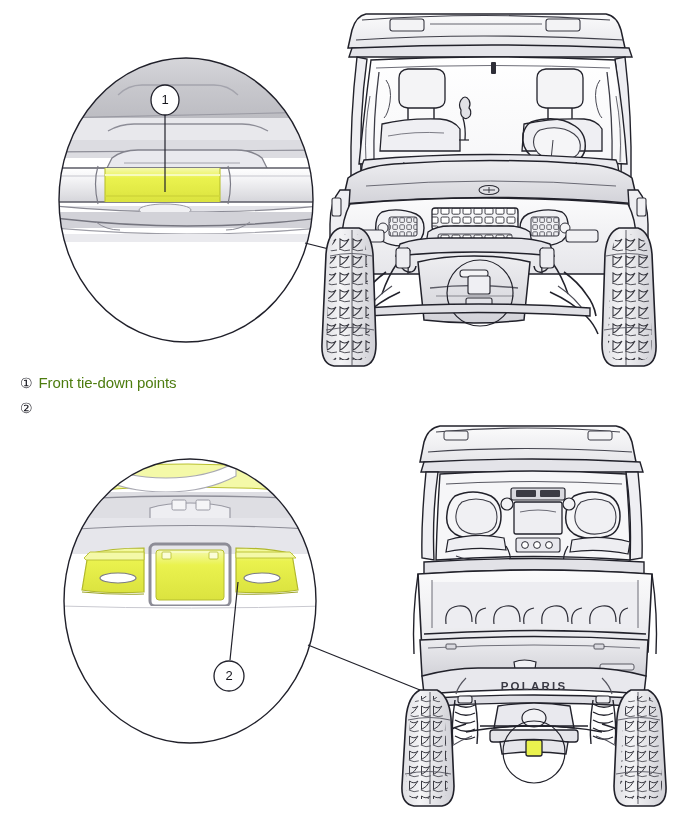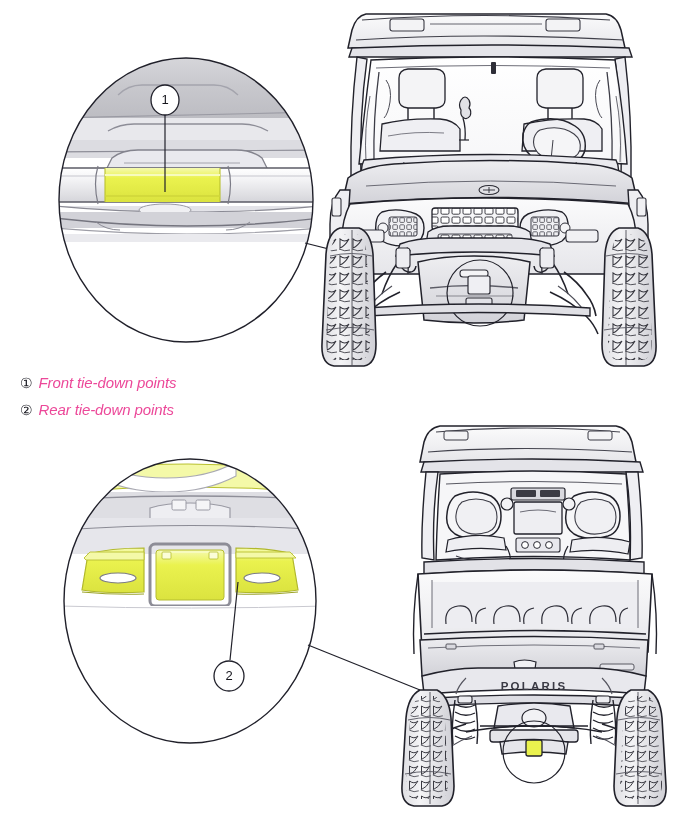--- a/index.html
+++ b/index.html
@@ -42,23 +42,22 @@
     letter-spacing: -0.1px;
   }
   .legend-marker {
     font-size: 14px;
     margin-right: 6px;
     color: #1a1a22;
     line-height: 1;
   }
   .legend-label {
     font-size: 15px;
-    color: #ec4899;
+    color: #4d7c0f;
     white-space: nowrap;
-    font-style: italic;
   }
   .callout-num {
     font-size: 13px;
     fill: #15151c;
     font-family: "Liberation Sans", sans-serif;
     text-anchor: middle;
     dominant-baseline: middle;
   }
 </style>
 </head>
@@ -466,17 +465,16 @@
     </g>
   </svg>
 
   <div class="legend">
     <div class="legend-row">
       <span class="legend-marker">①</span>
       <span class="legend-label">Front tie-down points</span>
     </div>
     <div class="legend-row">
       <span class="legend-marker">②</span>
-      <span class="legend-label">Rear tie-down points</span>
     </div>
   </div>
 
 </div>
 
 </body></html>

